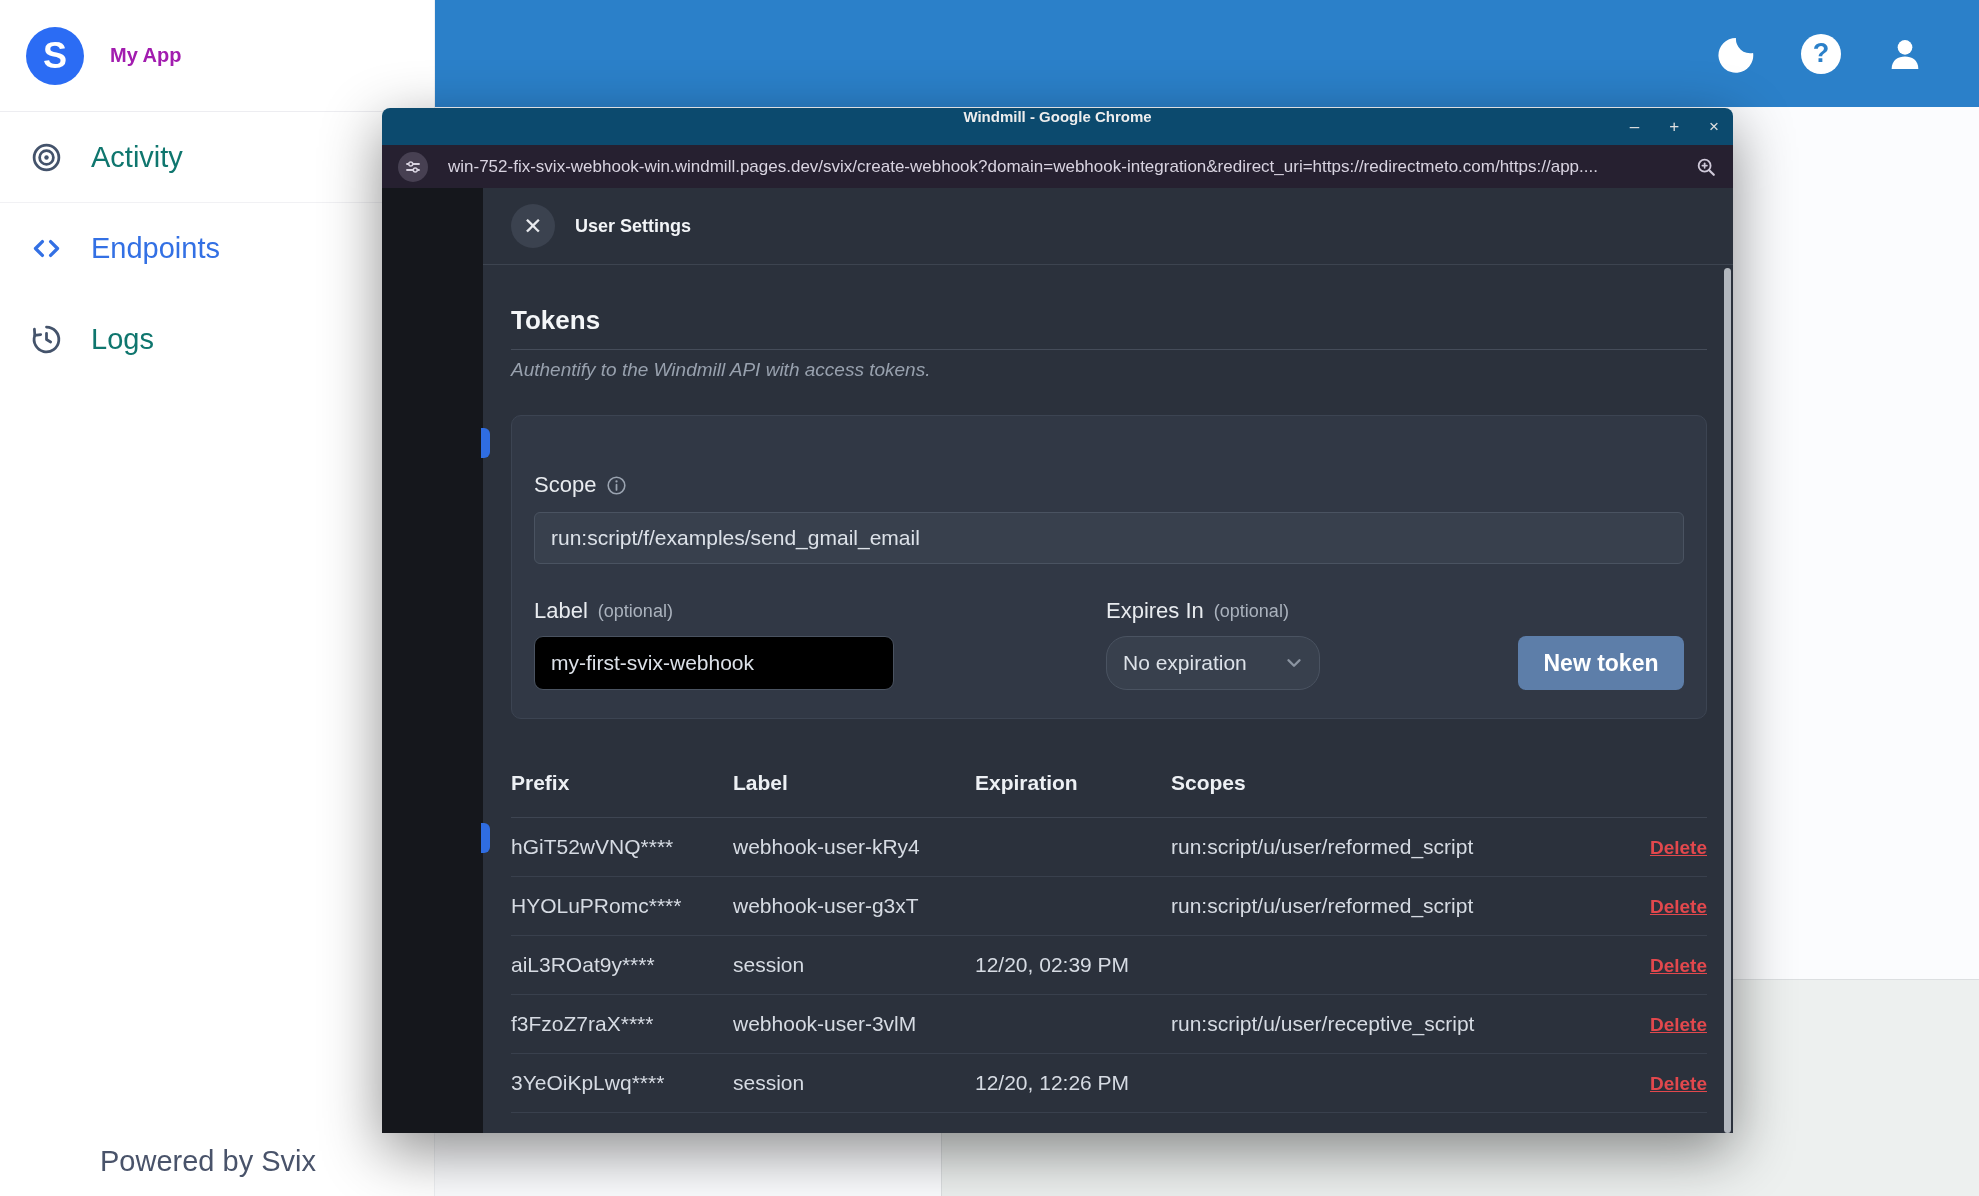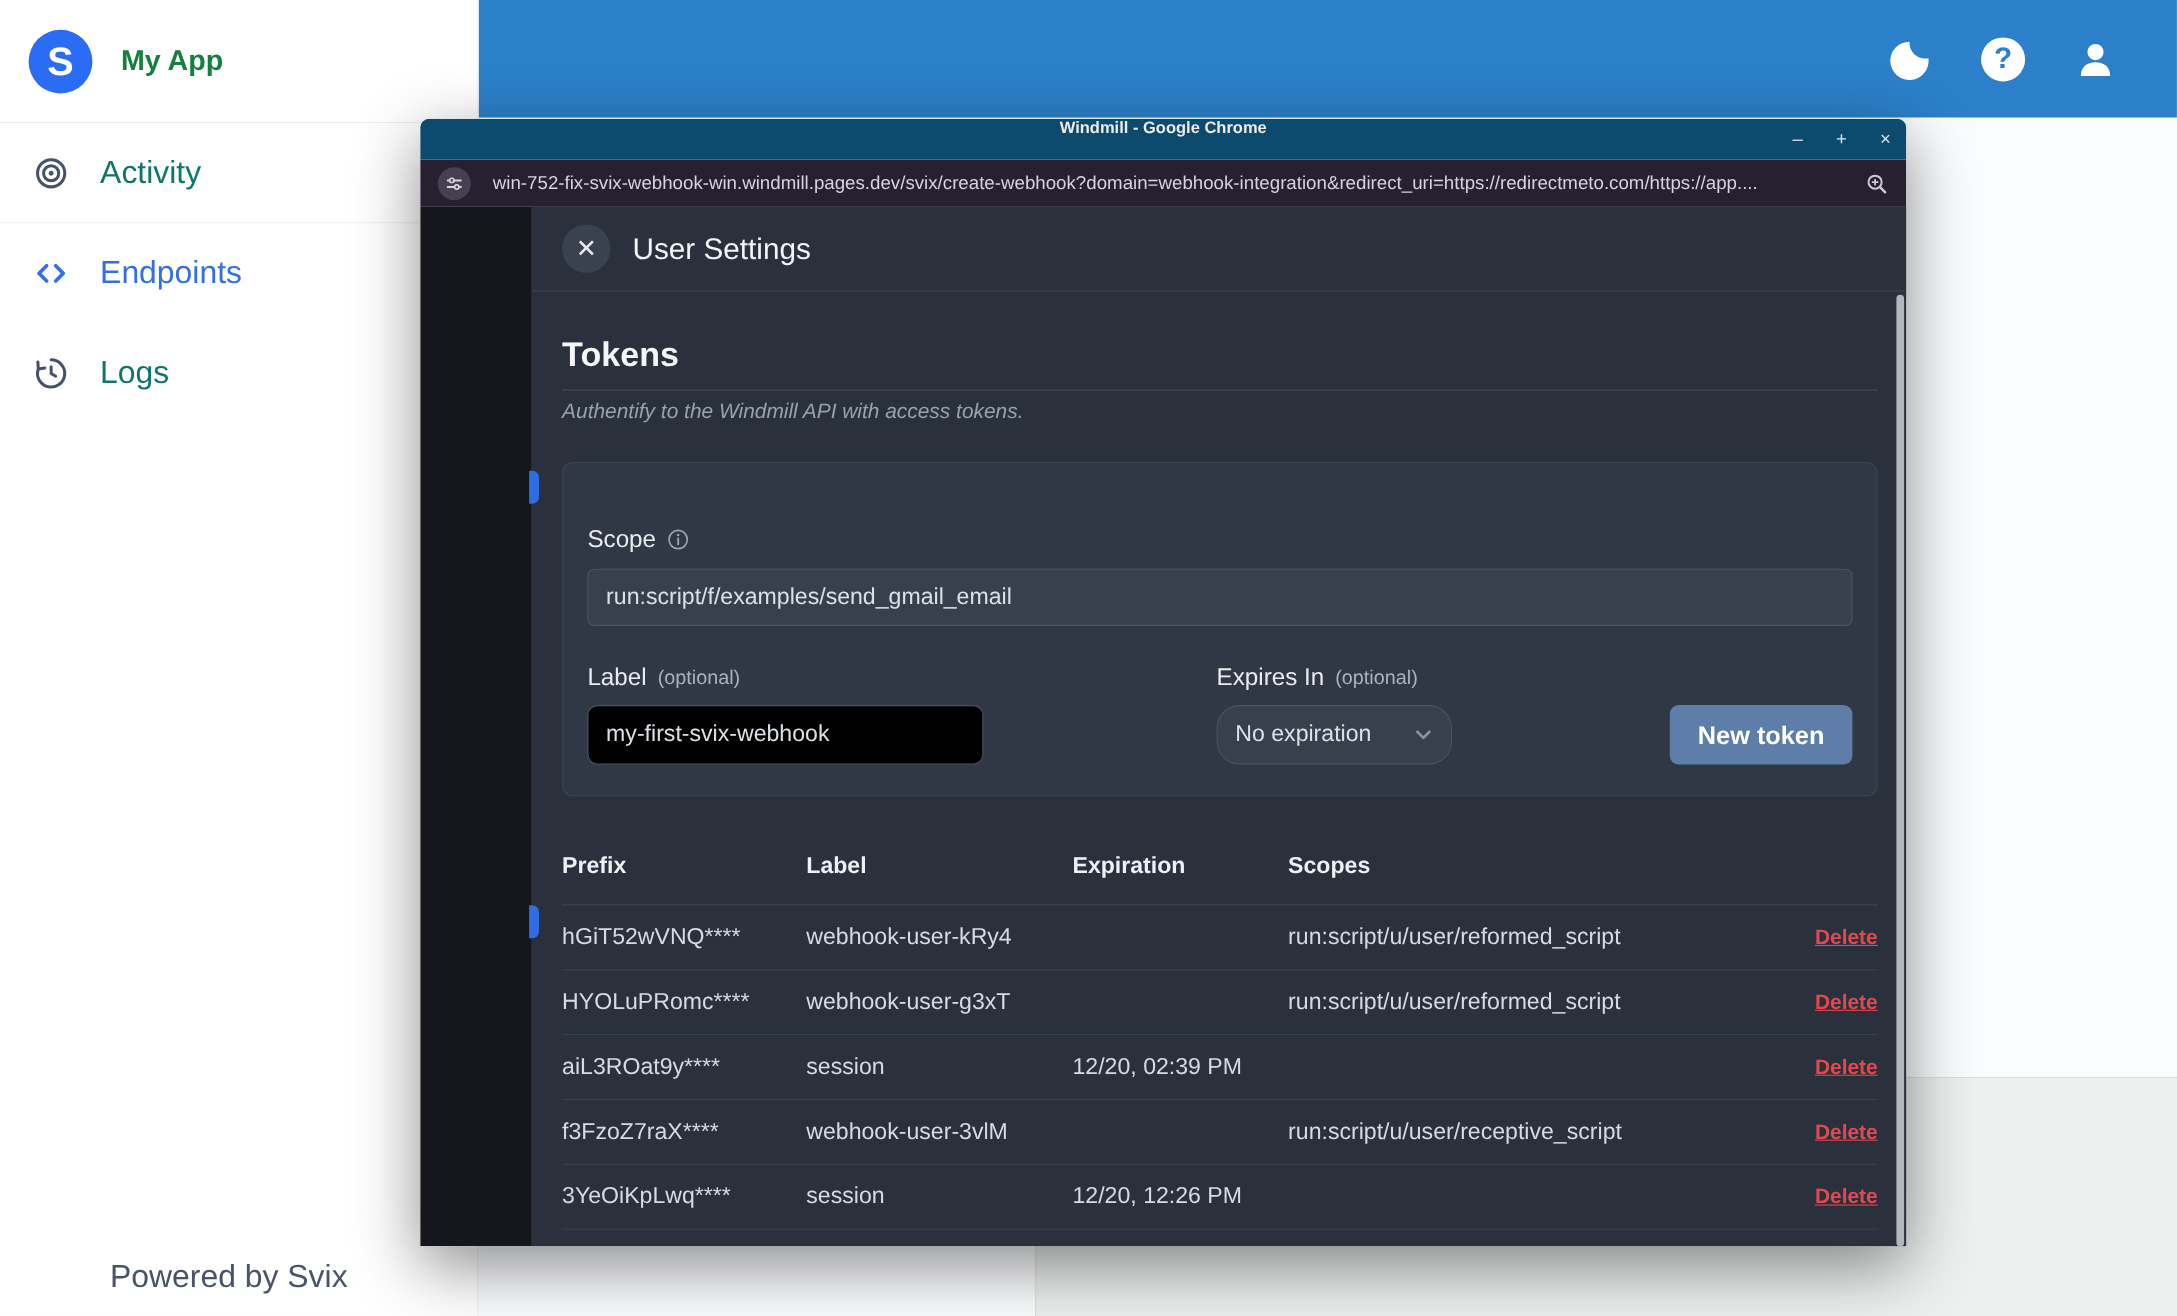--- a/index.html
+++ b/index.html
@@ -2,21 +2,21 @@
 <html><head>
 <meta charset="utf-8">
 <style>
   * { margin:0; padding:0; box-sizing:border-box; }
   html,body { width:1979px; height:1196px; overflow:hidden; font-family:"Liberation Sans", sans-serif; background:#fbfcfe; }
 
   
   .sidebar { position:absolute; left:0; top:0; width:435px; height:1196px; background:#ffffff; z-index:2; border-right:1px solid #eef0f3; }
   .sidebar-header { height:112px; display:flex; align-items:center; padding-left:26px; border-bottom:1px solid #ededf1; }
   .logo { width:58px; height:58px; border-radius:50%; background:#2b6cf4; color:#ffffff; display:flex; align-items:center; justify-content:center; font-weight:bold; font-size:36px; }
-  .app-title { margin-left:26px; font-size:26px; font-weight:bold; color:#15803d; }
+  .app-title { margin-left:26px; font-size:20px; font-weight:bold; color:#a21caf; }
   .nav-item { height:91px; display:flex; align-items:center; padding-left:30px; gap:28px; font-size:29px; color:#0f766e; cursor:pointer; }
   .nav-item.divided { border-bottom:1px solid #f1f1f4; }
   .nav-item.active { color:#3370e4; }
   .nav-item svg { flex:0 0 auto; }
   .sidebar-footer { position:absolute; left:100px; bottom:18px; font-size:29px; color:#49536a; }
 
   
   .top-header { position:absolute; left:435px; top:0; right:0; height:107px; background:#2b80c9; z-index:1; }
   .header-icons { position:absolute; right:52px; top:0; height:107px; display:flex; align-items:center; gap:40px; }
   .hicon { width:44px; height:44px; display:flex; align-items:center; justify-content:center; cursor:pointer; }
@@ -39,23 +39,23 @@
   .win-content { position:relative; height:945px; background:#15171c; }
 
   
   .sliver { position:absolute; left:99px; width:9px; height:30px; background:#2f6de2; border-radius:0 6px 6px 0; z-index:6; }
   .sliver.s1 { top:240px; } .sliver.s2 { top:635px; }
 
   
   .modal { position:absolute; left:101px; top:0; right:0; bottom:0; background:#2b313c; color:#e7eaef; }
   .modal-header { height:77px; display:flex; align-items:center; padding-left:28px; border-bottom:1px solid #3d4450; }
   .close-btn { width:44px; height:44px; border-radius:50%; background:#3b424f; color:#e8eaee; font-size:23px; display:flex; align-items:center; justify-content:center; cursor:pointer; }
-  .modal-title { margin-left:20px; font-size:27px; font-weight:400; color:#f2f4f7; }
+  .modal-title { margin-left:20px; font-size:18px; font-weight:700; color:#f2f4f7; }
   .modal-body { padding:0 26px 0 28px; }
-  .tokens-h { margin-top:40px; font-size:31px; font-weight:bold; color:#f4f6f8; }
+  .tokens-h { margin-top:40px; font-size:26px; font-weight:bold; color:#f4f6f8; }
   .tokens-hr { border:none; border-top:1px solid #454c59; margin-top:13px; }
   .tokens-sub { margin-top:9px; font-size:19px; font-style:italic; color:#98a1ae; }
 
   .card { margin-top:34px; background:#313845; border:1px solid #3c4452; border-radius:10px; padding:26px 22px 28px 22px; }
   .card-title { font-size:26px; font-weight:bold; color:#f2f4f7; }
   .field-label { display:flex; align-items:center; gap:10px; font-size:22px; color:#e8ebef; }
   .opt { font-size:18px; color:#aab2bd; }
   .scope-row { margin-top:30px; }
   .scope-input { margin-top:14px; width:100%; height:52px; background:#38404d; border:1px solid #4a5361; border-radius:6px; color:#dce1e8; font-size:21px; padding:0 16px; font-family:"Liberation Sans", sans-serif; }
   .second-row { margin-top:34px; display:flex; align-items:flex-start; }

